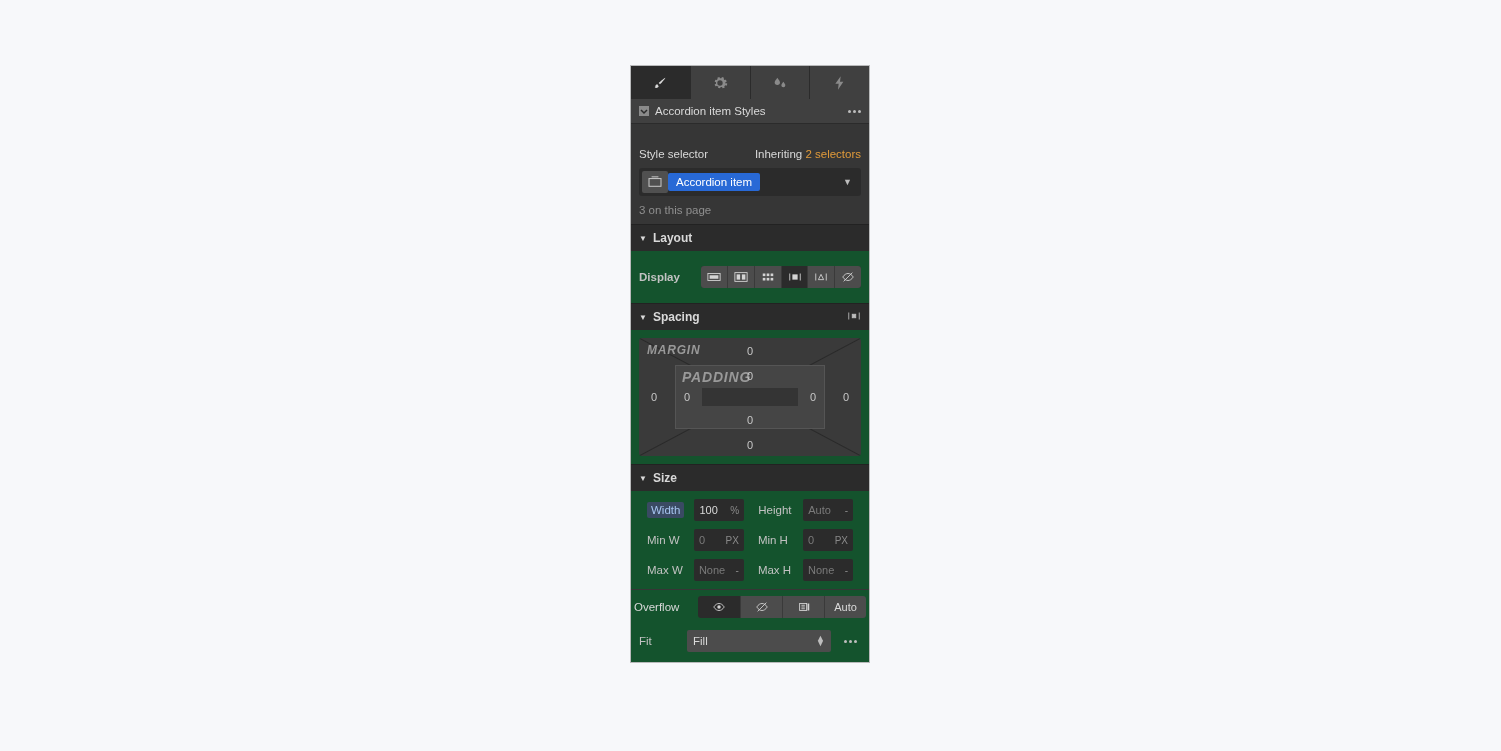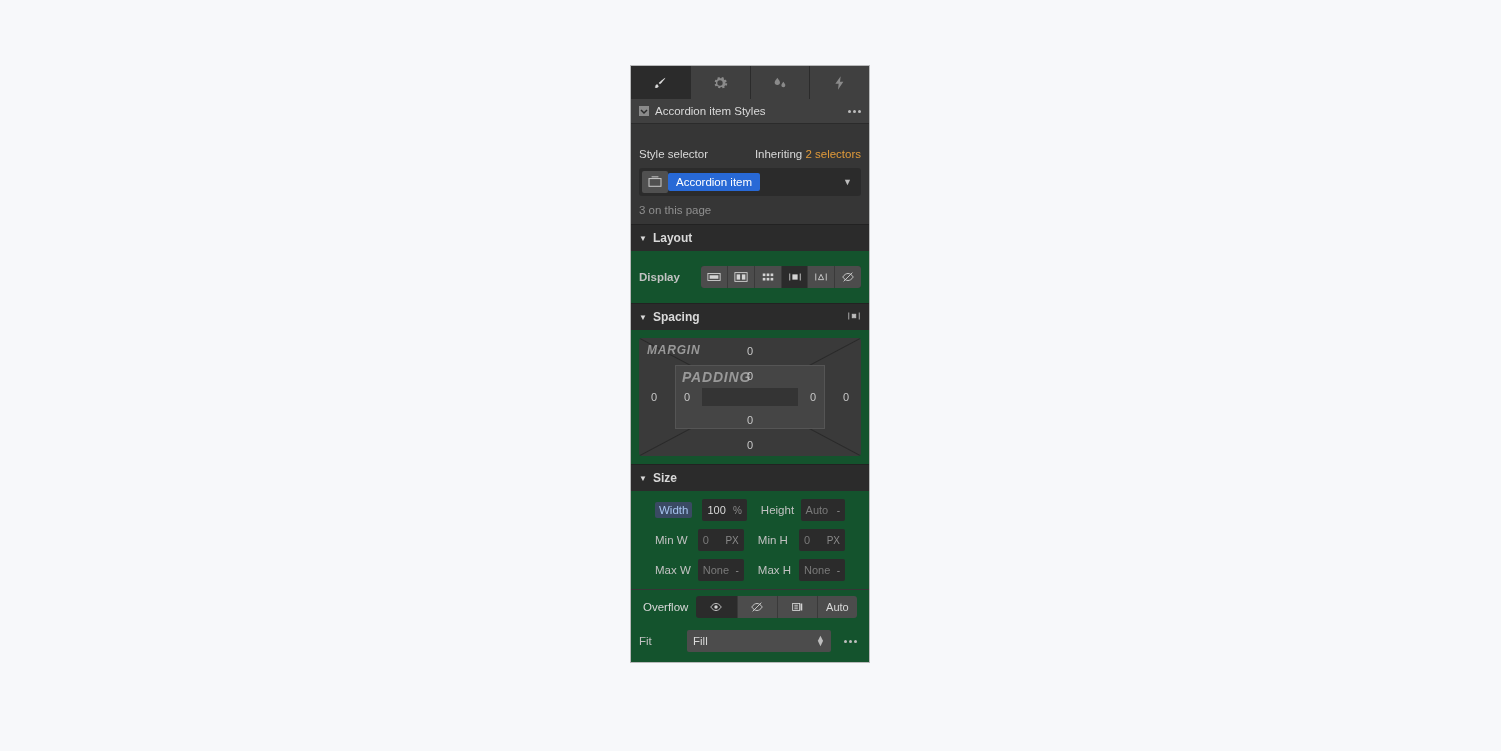--- a/index.html
+++ b/index.html
@@ -114,34 +114,34 @@
   .mv-bottom { bottom:5px; left:50%; transform:translateX(-50%);}
   .mv-left { top:50%; left:12px; transform:translateY(-50%);}
   .mv-right { top:50%; right:12px; transform:translateY(-50%);}
   
   .pv-top { top:4px; left:50%; transform:translateX(-50%);}
   .pv-bottom { bottom:2px; left:50%; transform:translateX(-50%);}
   .pv-left { top:50%; left:8px; transform:translateY(-50%);}
   .pv-right { top:50%; right:8px; transform:translateY(-50%);}
 
   
-  .size-grid { padding:4px 24px; }
+  .size-grid { padding:4px 16px; }
   .size-row { display:flex; align-items:center; gap:6px; padding:4px 0;}
   .size-label { width:46px; color:#c2c2c2; }
   .num-input {
     display:flex; align-items:center; background:#2b2b2b; border-radius:2px;
     width:55px; height:22px; padding:0 5px; font-size:11px;
   }
   .num-input .val { flex:1; color:#d9d9d9;}
   .num-input .ph { flex:1; color:#7a7a7a;}
   .num-input .unit { color:#8a8a8a; font-size:10px; }
   .mid-label { width:44px; color:#c2c2c2; margin-left:8px;}
 
   
-  .overflow-row { display:flex; align-items:center; padding:6px 12px; gap:8px; border-top:1px solid #363636;}
+  .overflow-row { display:flex; align-items:center; padding:6px 3px; gap:8px; border-top:1px solid #363636;}
   .ov-group { display:flex; border-radius:3px; overflow:hidden; margin-left:auto;}
   .ov-btn { width:42px; height:22px; display:flex; align-items:center; justify-content:center; background:#4c4c4c; font-size:11px;}
   .ov-btn + .ov-btn { border-left:1px solid #3a3a3a;}
   .ov-btn.sel { background:#2b2b2b; }
   .ov-btn svg { width:14px; height:12px; fill:#d4d4d4;}
 
   
   .fit-row { display:flex; align-items:center; padding:6px 8px 10px; gap:8px;}
   .select {
     flex:1; display:flex; align-items:center; justify-content:space-between;

